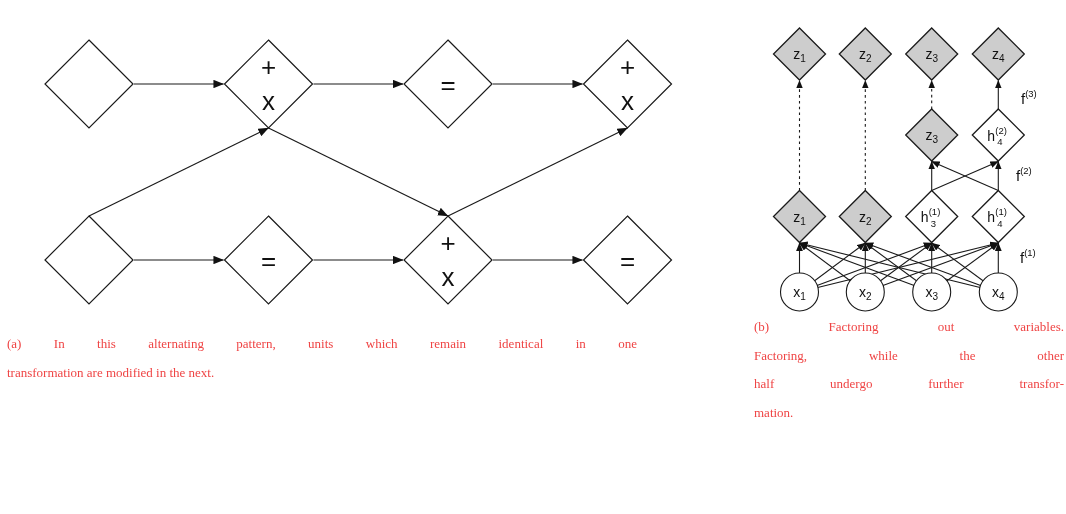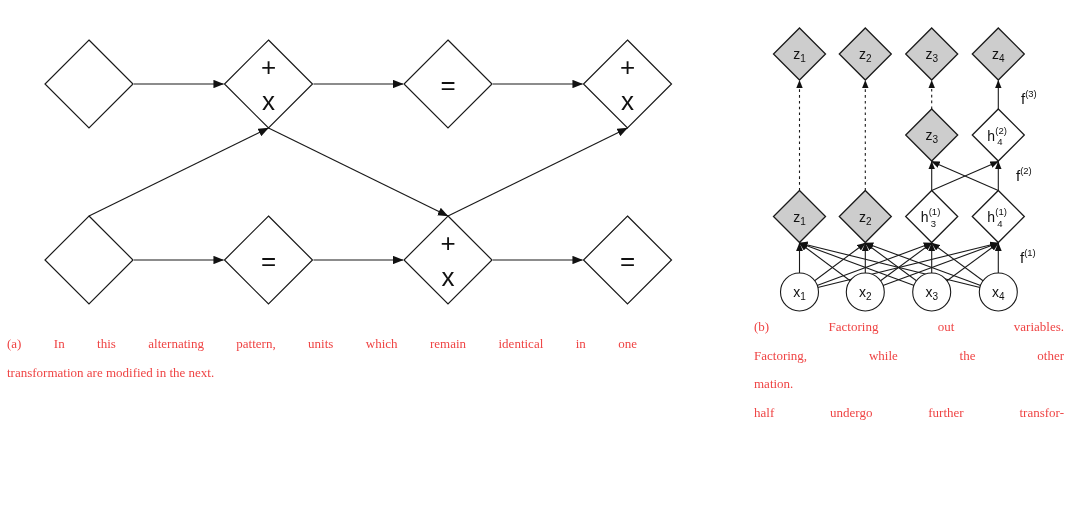--- a/index.html
+++ b/index.html
@@ -120,16 +120,16 @@
       </g>
   </svg>
 
   <div class="caption caption-a" id="caption-a">
       <div class="cap-line">(a) In this alternating pattern, units which remain identical in one</div>
       <div class="cap-line last">transformation are modified in the next.</div>
     </div>
   <div class="caption caption-b" id="caption-b">
       <div class="cap-line">(b) Factoring out variables.</div>
       <div class="cap-line">Factoring, while the other</div>
+      <div class="cap-line">half undergo further transfor-</div>
       <div class="cap-line last">mation.</div>
-      <div class="cap-line">half undergo further transfor-</div>
     </div>
 </div>
 
 </body></html>

